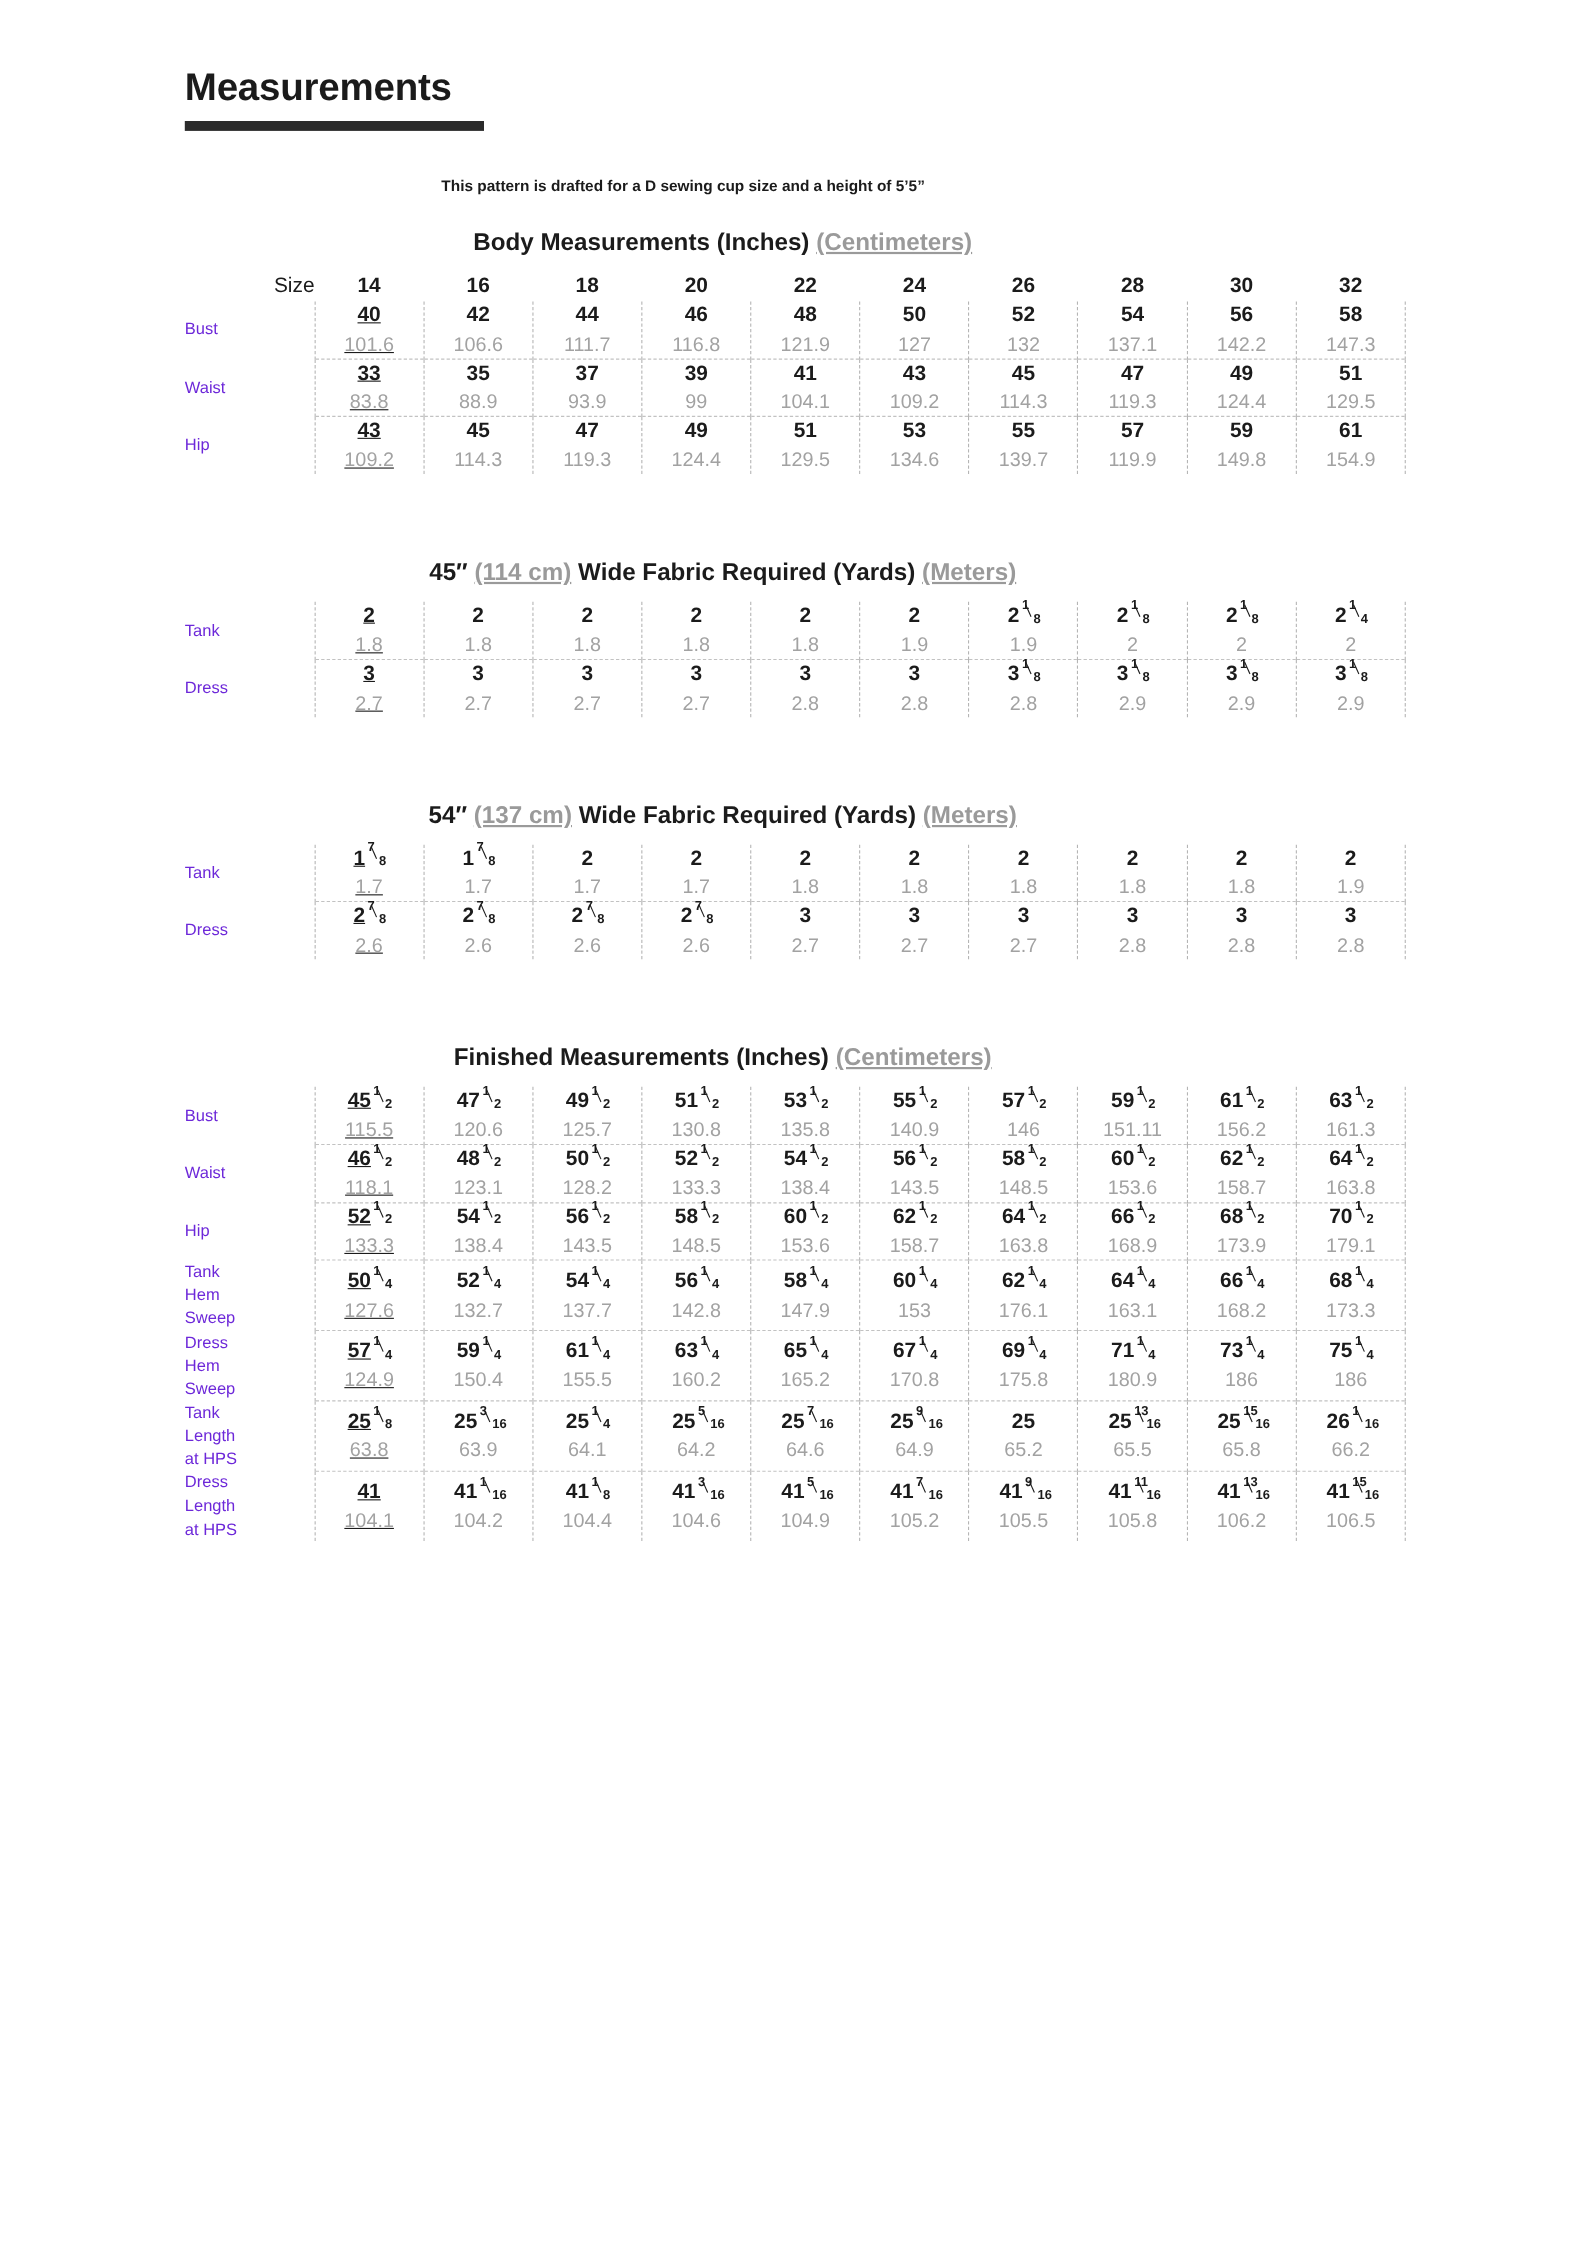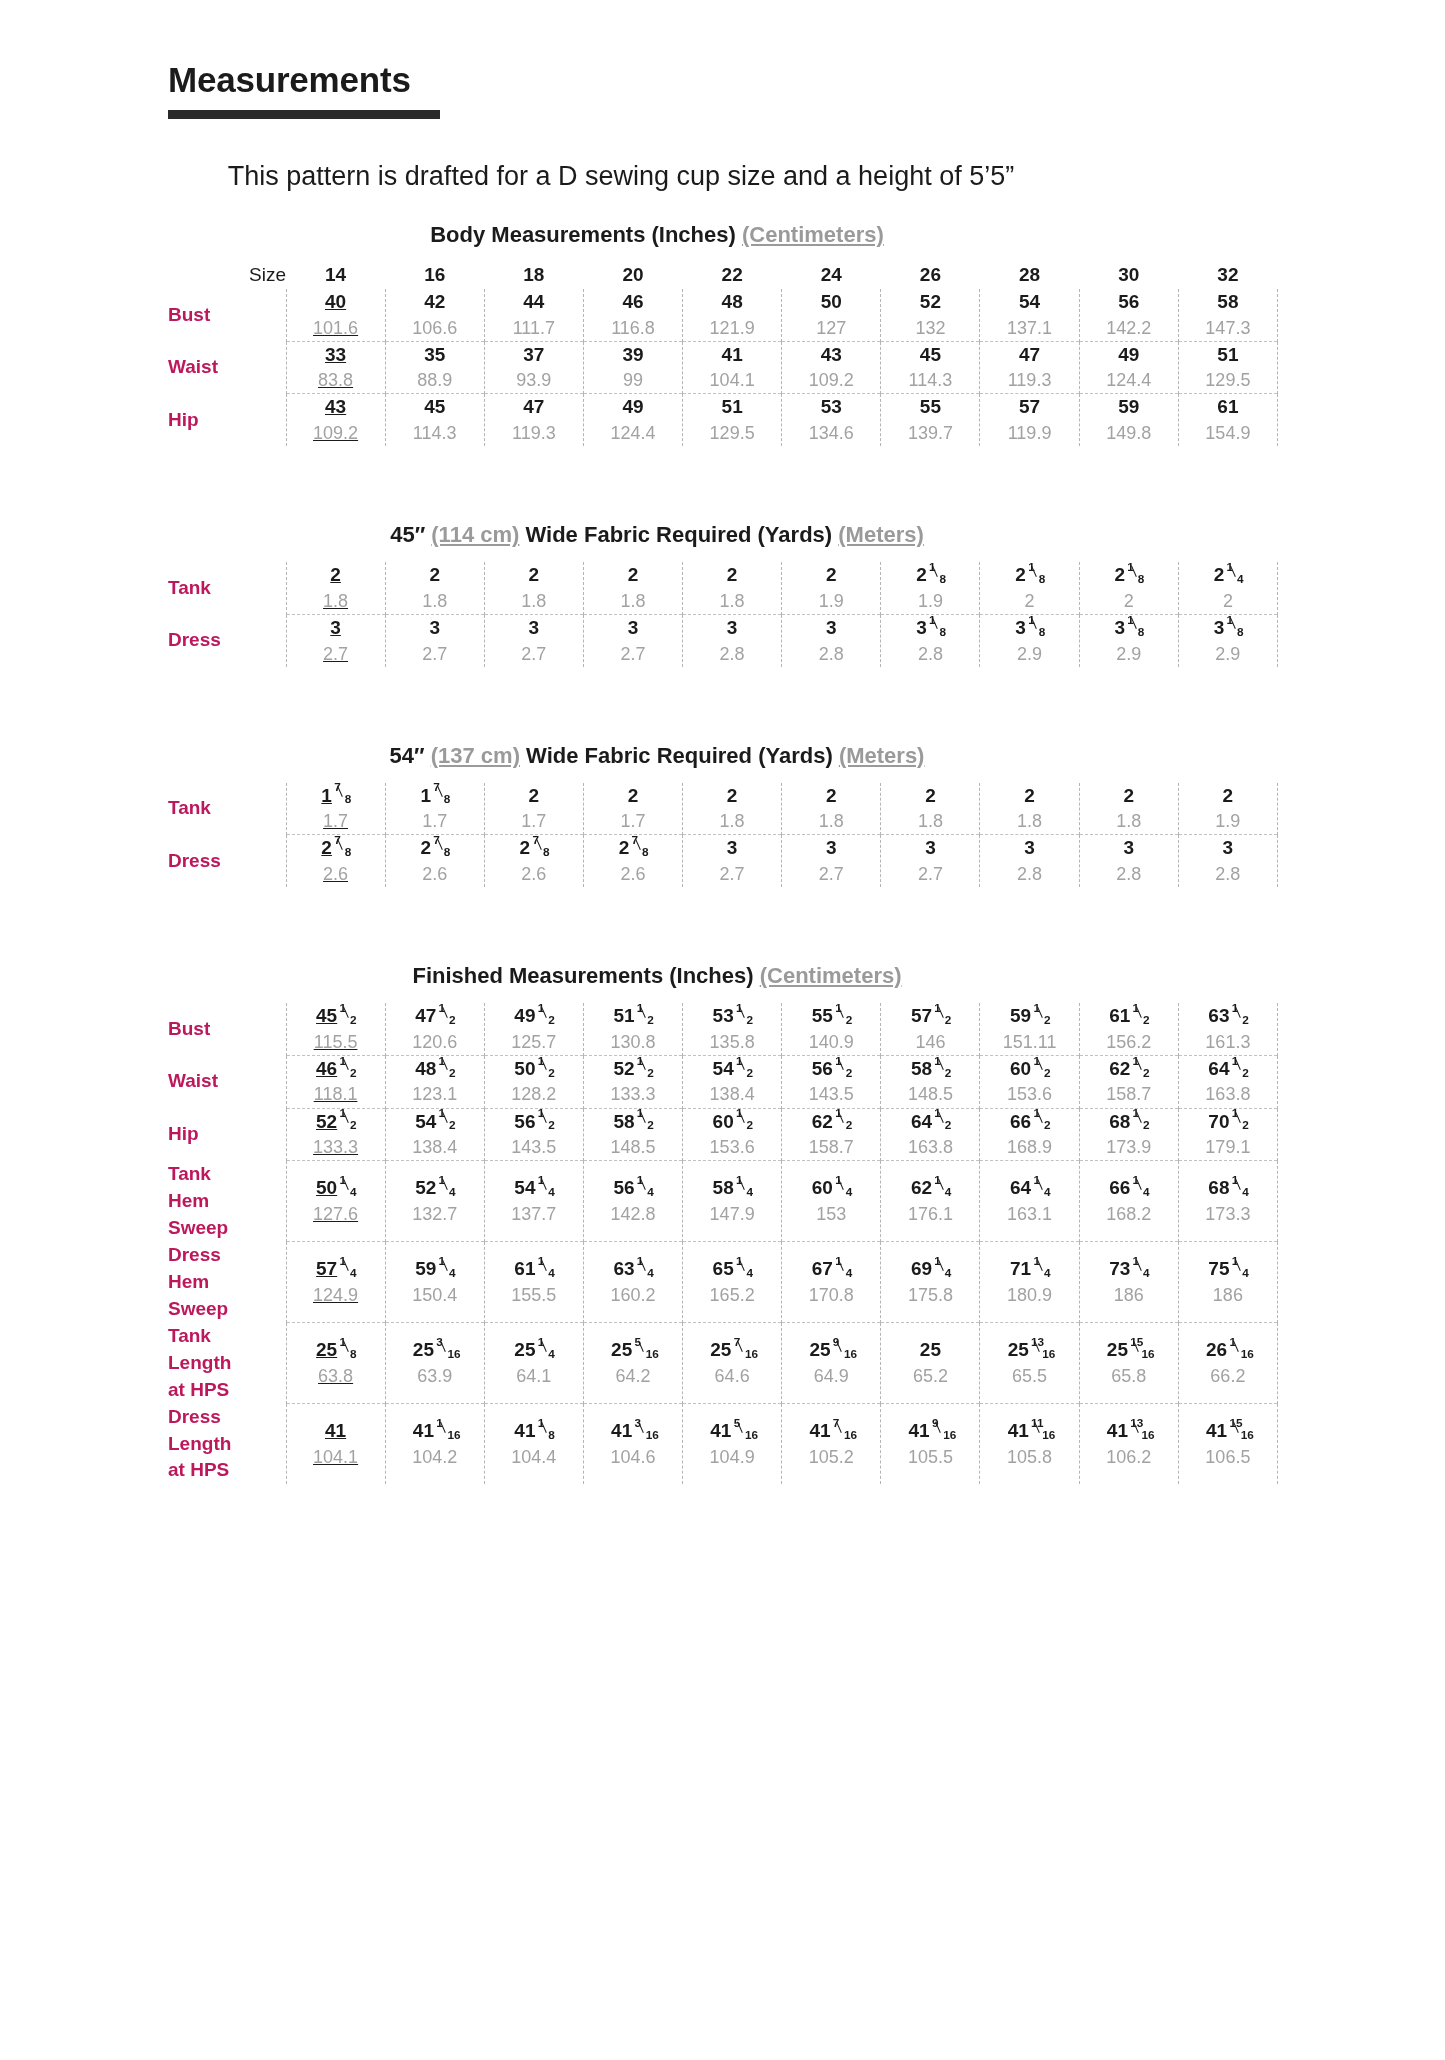--- a/index.html
+++ b/index.html
@@ -40,22 +40,22 @@
     height: 9px;
     background: #2b2b2b;
   }
 
   
   .intro {
     margin-top: 42px;
     text-align: center;
     padding-left: 48px;
     padding-right: 80px;
-    font-size: 27px;
-    font-weight: 400;
+    font-size: 14px;
+    font-weight: 700;
     color: #1b1b1b;
   }
 
   
   .section-title {
     margin-top: 30px;
     margin-bottom: 14px;
     text-align: center;
     padding-left: 120px;
     padding-right: 80px;
@@ -78,23 +78,23 @@
   }
   table.mtable col.labelcol { width: 118px; }
 
   table.mtable th, table.mtable td {
     padding: 0;
     vertical-align: middle;
   }
 
   
   .rowlabel {
-    font-size: 19px;
-    font-weight: 700;
-    color: #be185d;
+    font-size: 15px;
+    font-weight: 400;
+    color: #6d28d9;
     text-align: left;
     padding-right: 6px;
     line-height: 1.42;
     white-space: pre-line;
   }
 
   
   .sizehead td, .sizehead th {
     font-size: 19px;
     font-weight: 700;

